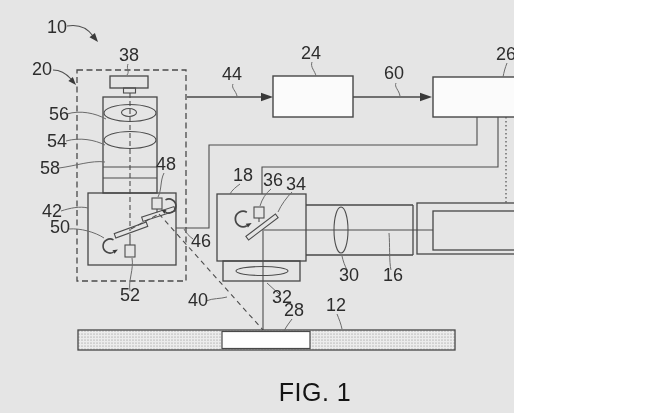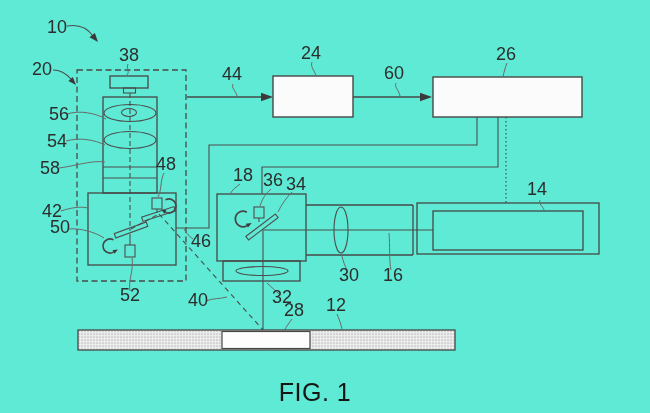--- a/index.html
+++ b/index.html
@@ -1,16 +1,16 @@
 <!DOCTYPE html>
 <html><head>
 <meta charset="utf-8">
 <style>
   html,body{margin:0;padding:0;background:#ffffff;}
-  .page{position:relative;width:650px;height:413px;background:#5eead4;overflow:hidden;
+  .page{position:relative;width:514px;height:413px;background:#e5e5e5;overflow:hidden;
         font-family:"Liberation Sans", sans-serif;}
   svg{display:block;}
   svg text{font-family:"Liberation Sans", sans-serif;font-size:18px;fill:#2d2d2d;text-anchor:middle;}
   svg text.caption{font-size:25px;fill:#151515;letter-spacing:0.5px;}
   .ln{stroke:#474747;stroke-width:1.3;fill:none;}
   .lnthin{stroke:#4d4d4d;stroke-width:1.1;fill:none;}
   .boxfill{fill:#fbfbfb;stroke:#474747;stroke-width:1.4;}
   .solid{fill:#3a3a3a;stroke:none;}
   .leader{stroke:#6b6b6b;stroke-width:1;fill:none;}
   .dashbig{stroke:#4a4a4a;stroke-width:1.3;fill:none;stroke-dasharray:6 3.5;}

